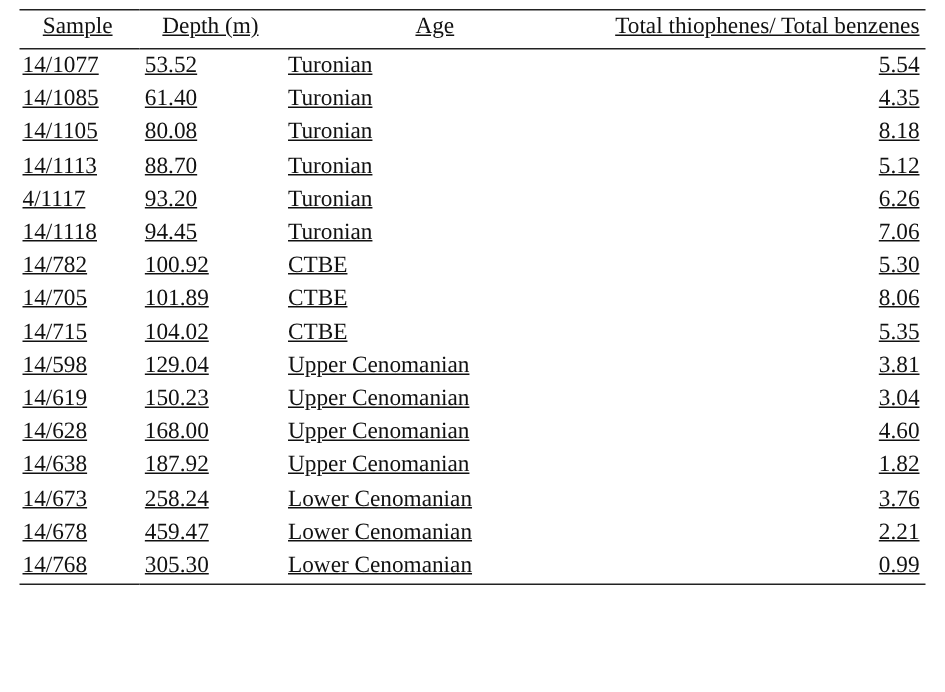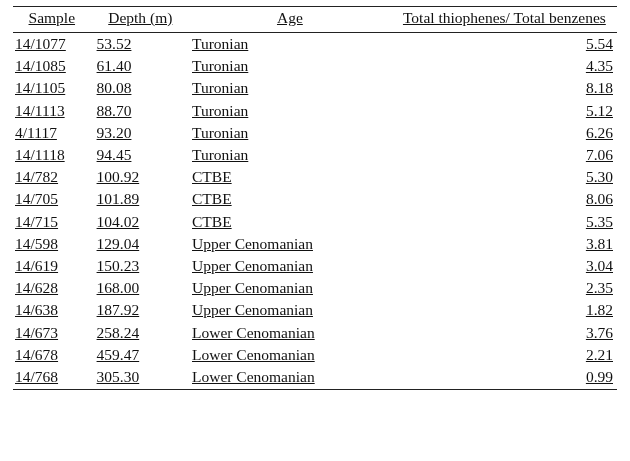--- a/index.html
+++ b/index.html
@@ -49,21 +49,21 @@
     padding-bottom: 3px;
   }
   .col-sample { width: 78px; text-align: left; padding-left: 2px !important; }
   .col-depth  { width: 92px; text-align: left; }
   .col-age    { width: 210px; text-align: left; }
   .col-ratio  { width: 220px; text-align: right; padding-right: 4px !important; }
 
   th.col-sample { text-align: center; }
   th.col-depth  { text-align: center; }
   th.col-age    { text-align: center; }
-  th.col-ratio  { text-align: center; }
+  th.col-ratio  { }
 
   td.col-depth { padding-left: 4px; }
   td.col-age   { padding-left: 6px; }
 </style>
 </head>
 <body>
 
 <div class="table-wrap">
   <table class="data-table">
     <thead>
@@ -144,21 +144,21 @@
       <tr>
         <td class="col-sample">14/619</td>
         <td class="col-depth">150.23</td>
         <td class="col-age">Upper Cenomanian</td>
         <td class="col-ratio">3.04</td>
       </tr>
       <tr>
         <td class="col-sample">14/628</td>
         <td class="col-depth">168.00</td>
         <td class="col-age">Upper Cenomanian</td>
-        <td class="col-ratio">2.35</td>
+        <td class="col-ratio">4.60</td>
       </tr>
       <tr>
         <td class="col-sample">14/638</td>
         <td class="col-depth">187.92</td>
         <td class="col-age">Upper Cenomanian</td>
         <td class="col-ratio">1.82</td>
       </tr>
       <tr>
         <td class="col-sample">14/673</td>
         <td class="col-depth">258.24</td>

